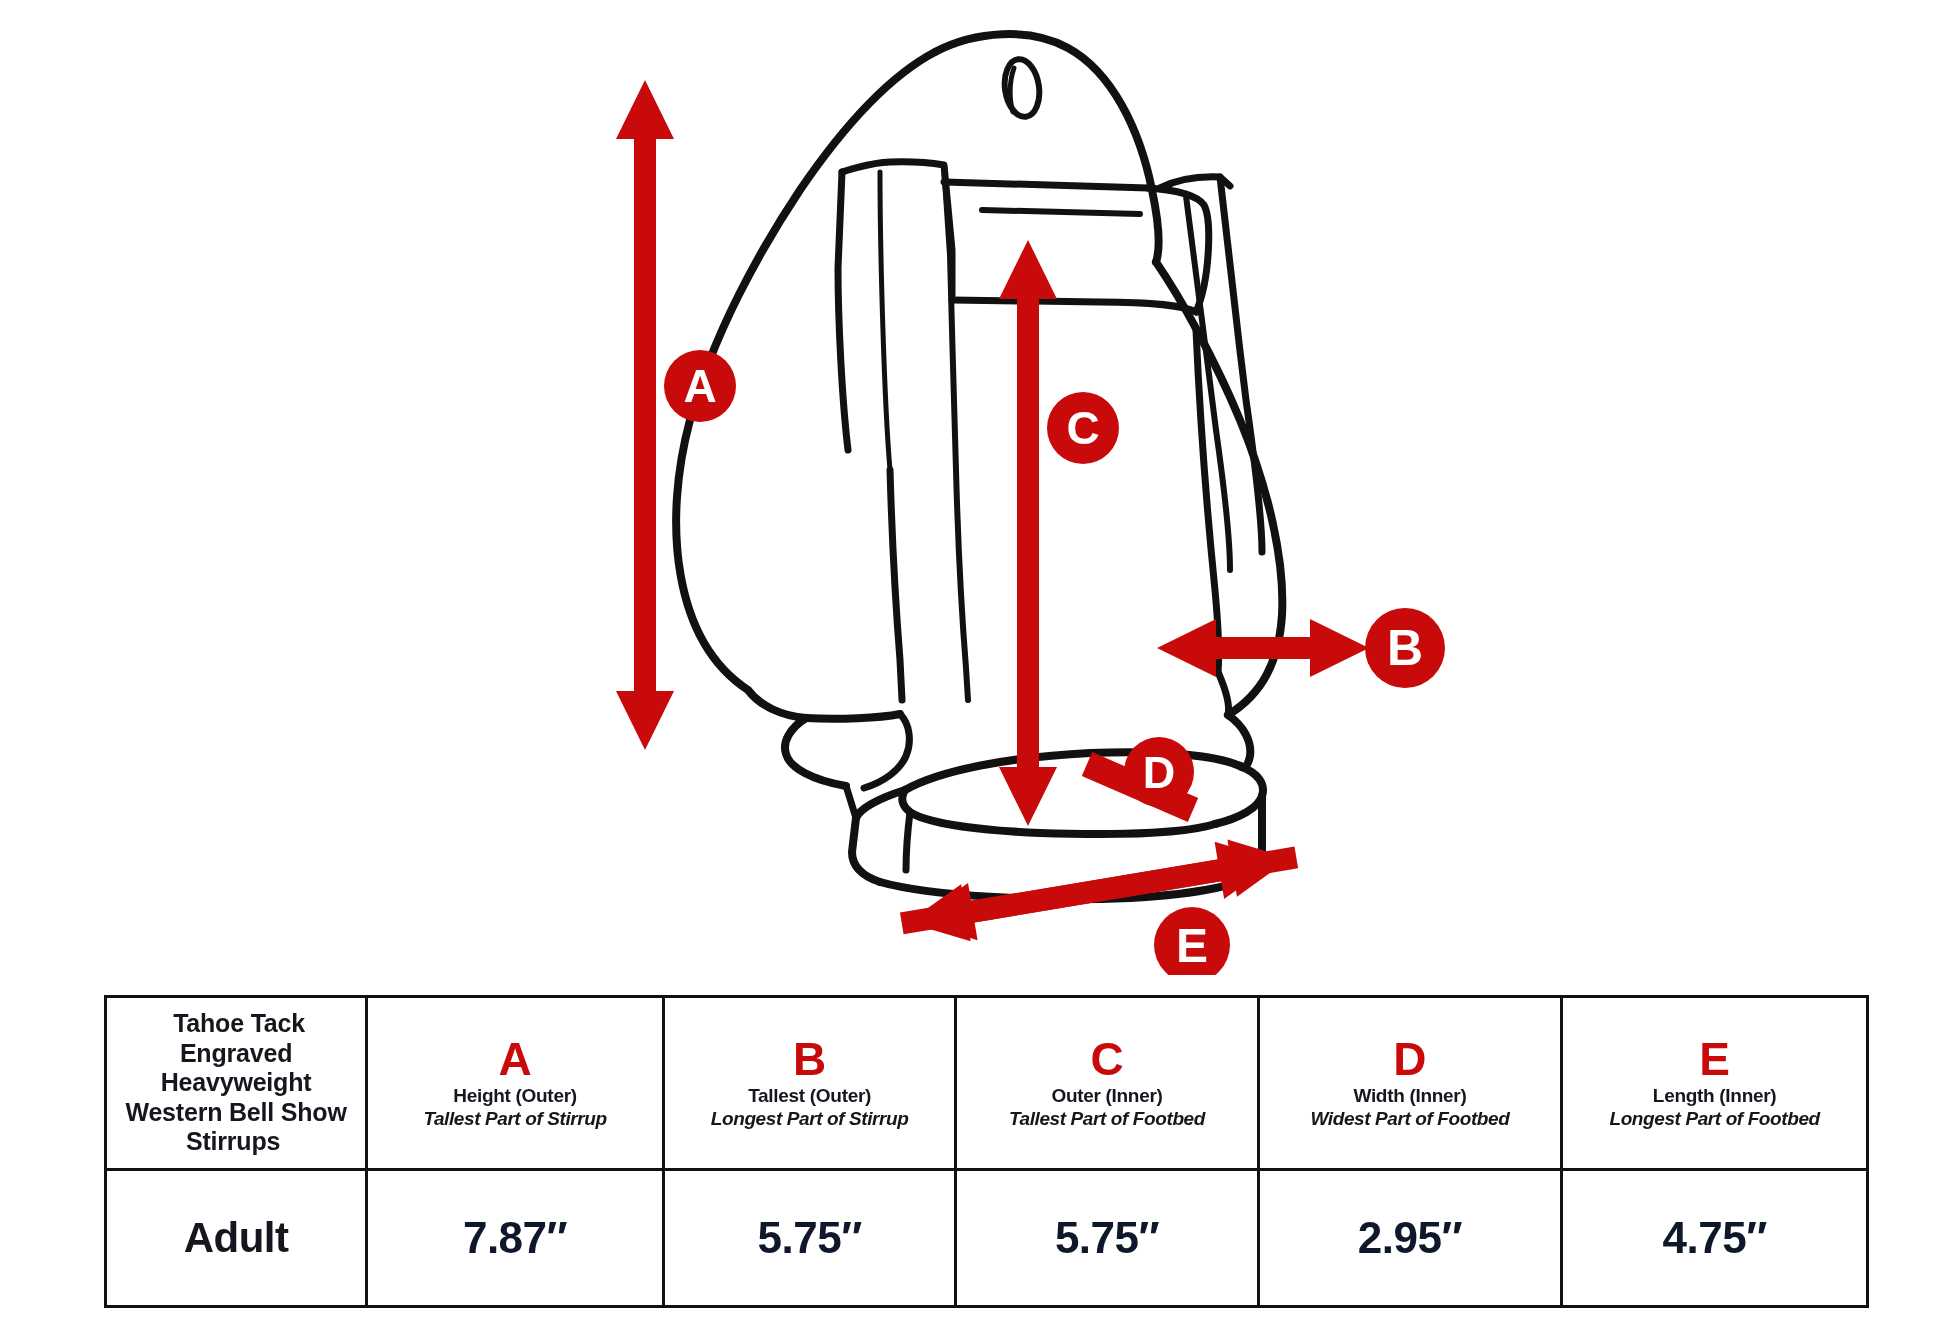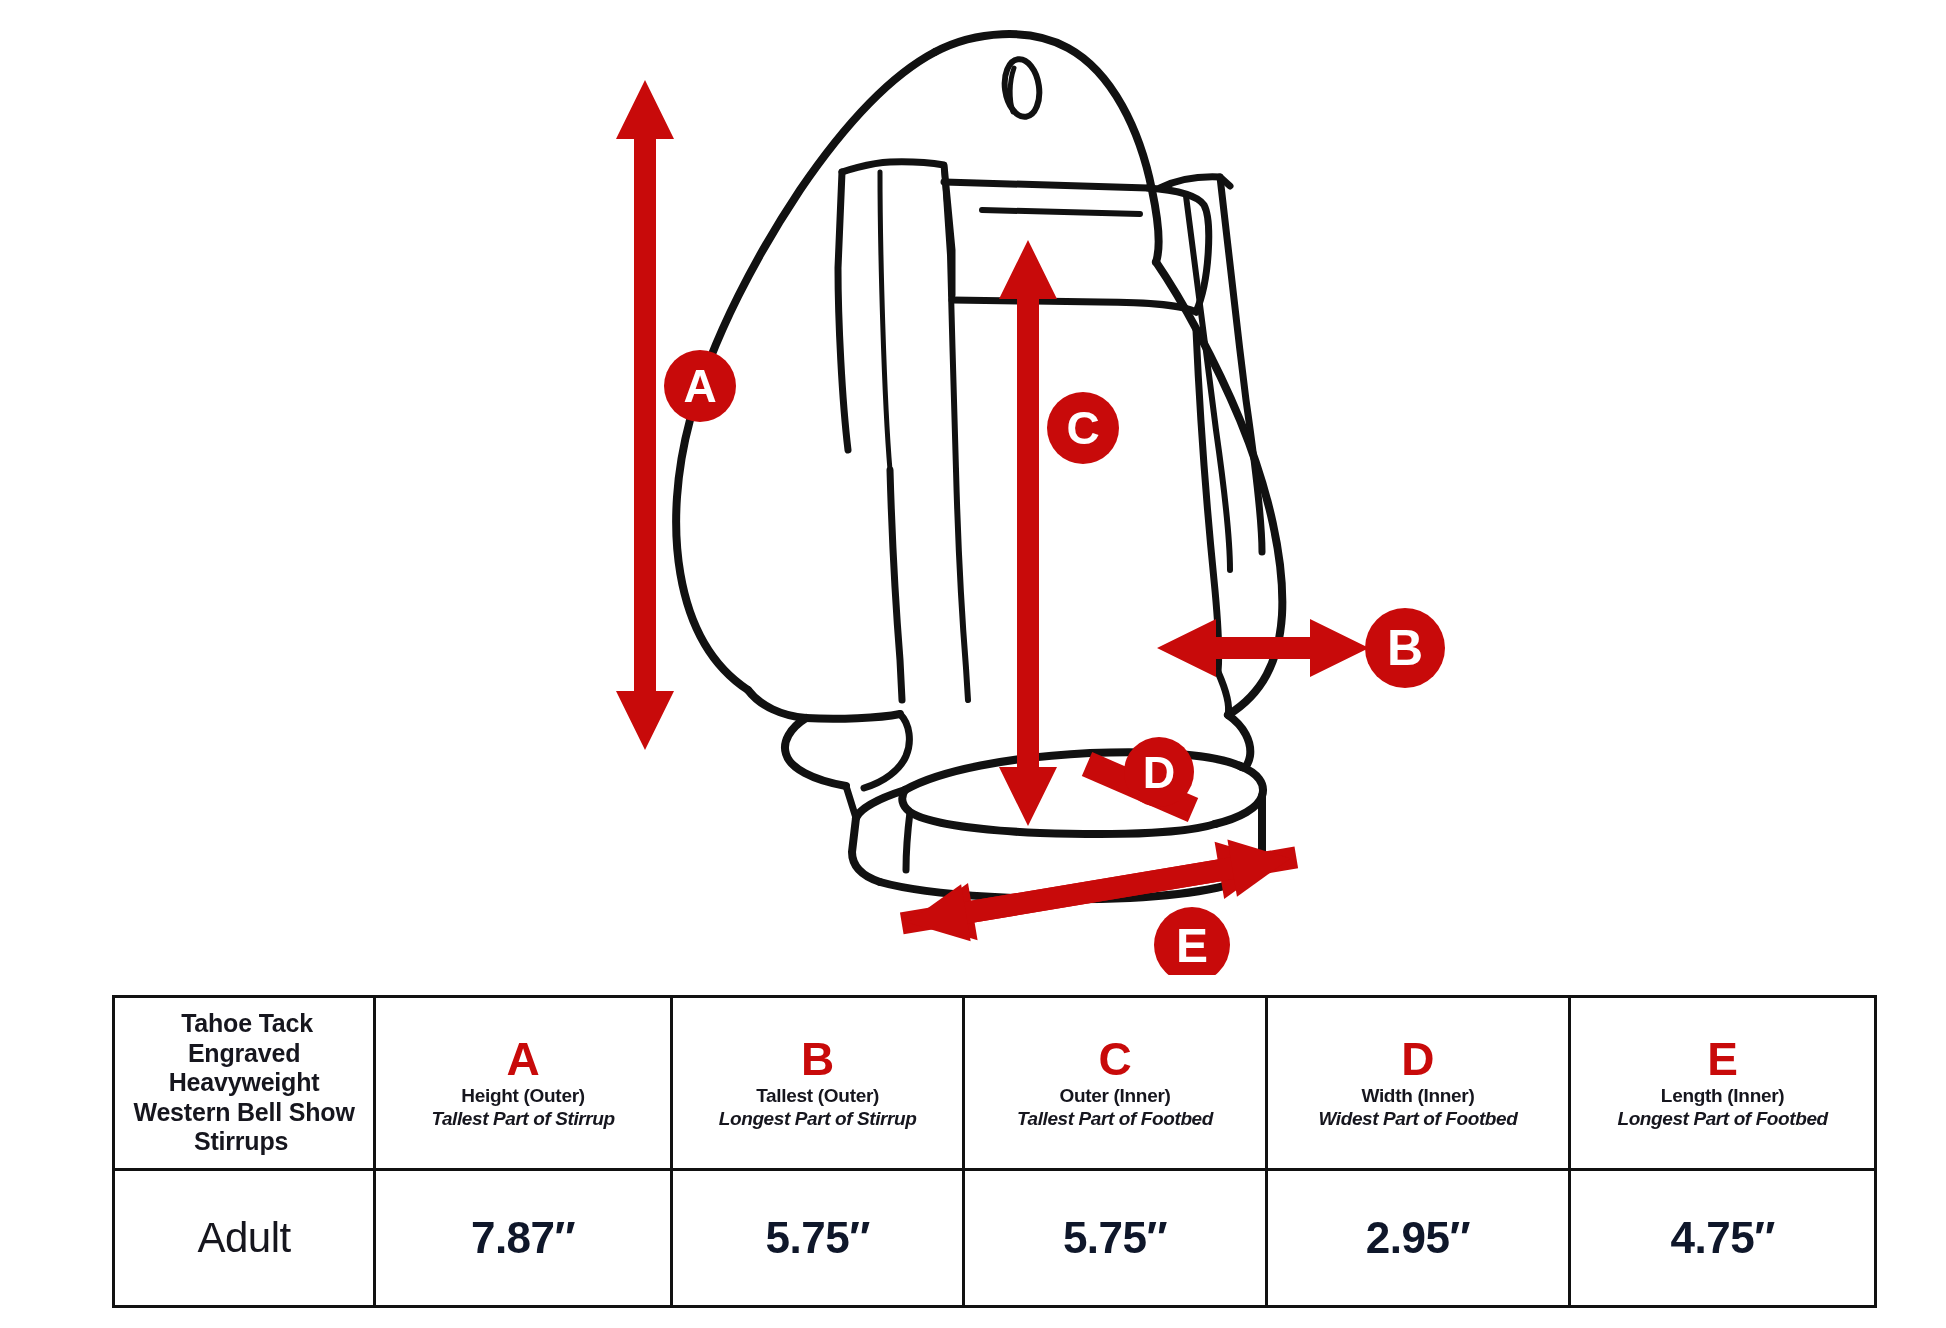--- a/index.html
+++ b/index.html
@@ -29,21 +29,21 @@
     left: 0;
     top: 0;
     width: 1946px;
     height: 975px;
     display: block;
   }
 
   
   #measurement-table {
     position: absolute;
-    left: 112px;
+    left: 104px;
     top: 995px;
     width: 1765px;
     border-collapse: collapse;
     table-layout: fixed;
   }
   #measurement-table td {
     border: 3px solid #111111;
     text-align: center;
     vertical-align: middle;
     background: #ffffff;
@@ -87,21 +87,21 @@
     font-size: 19px;
     font-weight: bold;
     font-style: italic;
     color: #16161e;
     line-height: 1.2;
     letter-spacing: -0.4px;
   }
 
   .size-label {
     font-size: 42px;
-    font-weight: normal;
+    font-weight: bold;
     color: #16161e;
     letter-spacing: -0.5px;
   }
   .measure-value {
     font-size: 44px;
     font-weight: bold;
     color: #0f172a;
     letter-spacing: -0.5px;
   }
 

